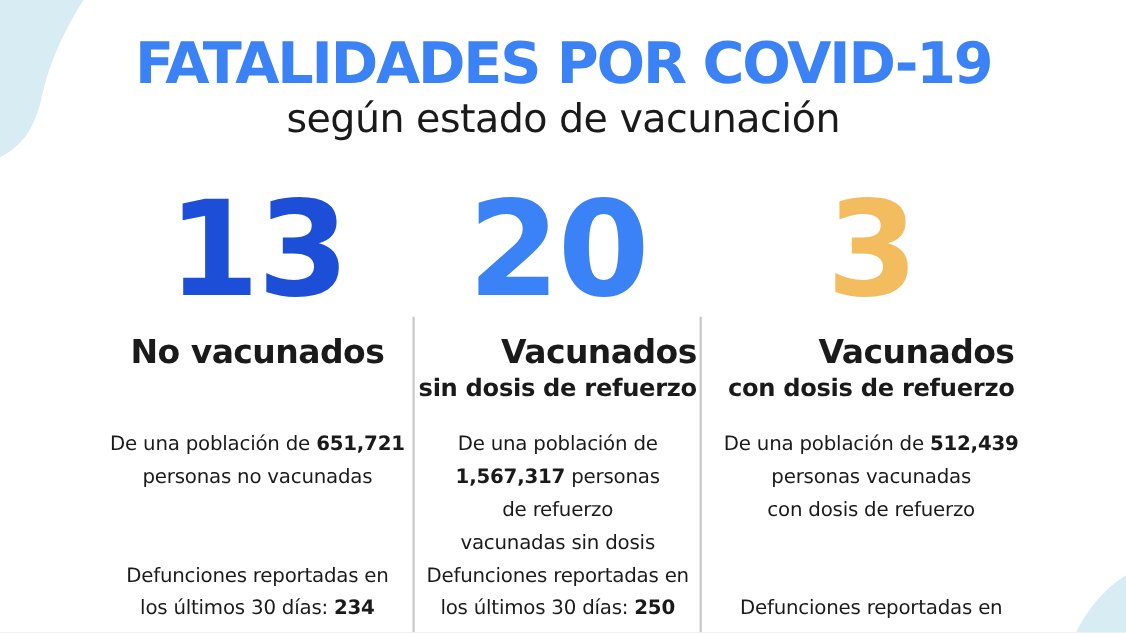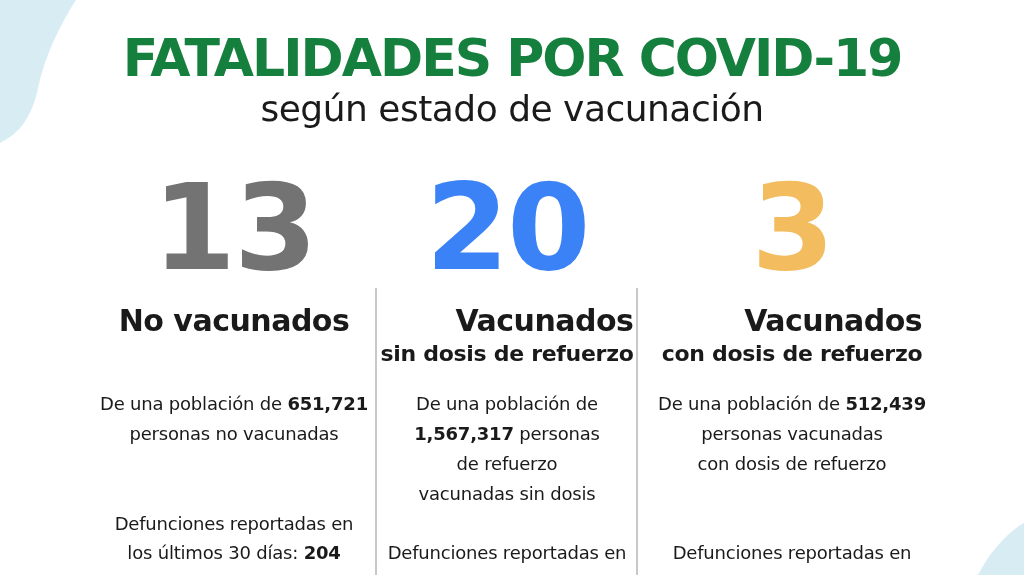--- a/index.html
+++ b/index.html
@@ -42,53 +42,54 @@
 
   <svg class="corner tl" width="120" height="150" viewBox="0 0 120 150" aria-hidden="true">
     <path d="M0,0 H76 C60,25 45,55 38,88 C32,115 22,132 0,143 Z" style="fill: rgb(216, 236, 244);"></path>
   </svg>
 
   <svg class="corner br" width="60" height="60" viewBox="0 0 60 60" aria-hidden="true">
     <path d="M60,8 C45,16 26,36 14,60 L60,60 Z" style="fill: rgb(216, 236, 244);"></path>
   </svg>
 
   <div class="header">
-    <h1 class="title" style="color: #15803d;">FATALIDADES POR COVID-19</h1>
+    <h1 class="title" style="color: #3b82f6;">FATALIDADES POR COVID-19</h1>
     <h2 class="subtitle">según estado de vacunación</h2>
   </div>
 
   <div class="col col1">
-    <div class="count" style="color: #737373;">13</div>
+    <div class="count" style="color: #1d4ed8;">13</div>
     <div class="labels">
       <div class="label">No vacunados</div>
     </div>
     <div class="population">
         <div><span>De una población de </span><b>651,721</b></div>
         <div><span>personas no vacunadas</span></div>
       </div>
     <div class="deaths">
         <div><span>Defunciones reportadas en</span></div>
-        <div><span>los últimos 30 días: </span><b>204</b></div>
+        <div><span>los últimos 30 días: </span><b>234</b></div>
       </div>
   </div>
 
   <div class="col col2">
     <div class="count" style="color: #3b82f6;">20</div>
     <div class="labels">
       <div class="label">Vacunados</div>
       <div class="sublabel">sin dosis de refuerzo</div>
     </div>
     <div class="population">
         <div><span>De una población de</span></div>
         <div><b>1,567,317</b><span> personas</span></div>
         <div><span>de refuerzo</span></div>
         <div><span>vacunadas sin dosis</span></div>
       </div>
     <div class="deaths">
         <div><span>Defunciones reportadas en</span></div>
+        <div><span>los últimos 30 días: </span><b>250</b></div>
       </div>
   </div>
 
   <div class="col col3">
     <div class="count" style="color: rgb(242, 188, 95);">3</div>
     <div class="labels">
       <div class="label">Vacunados</div>
       <div class="sublabel">con dosis de refuerzo</div>
     </div>
     <div class="population">

